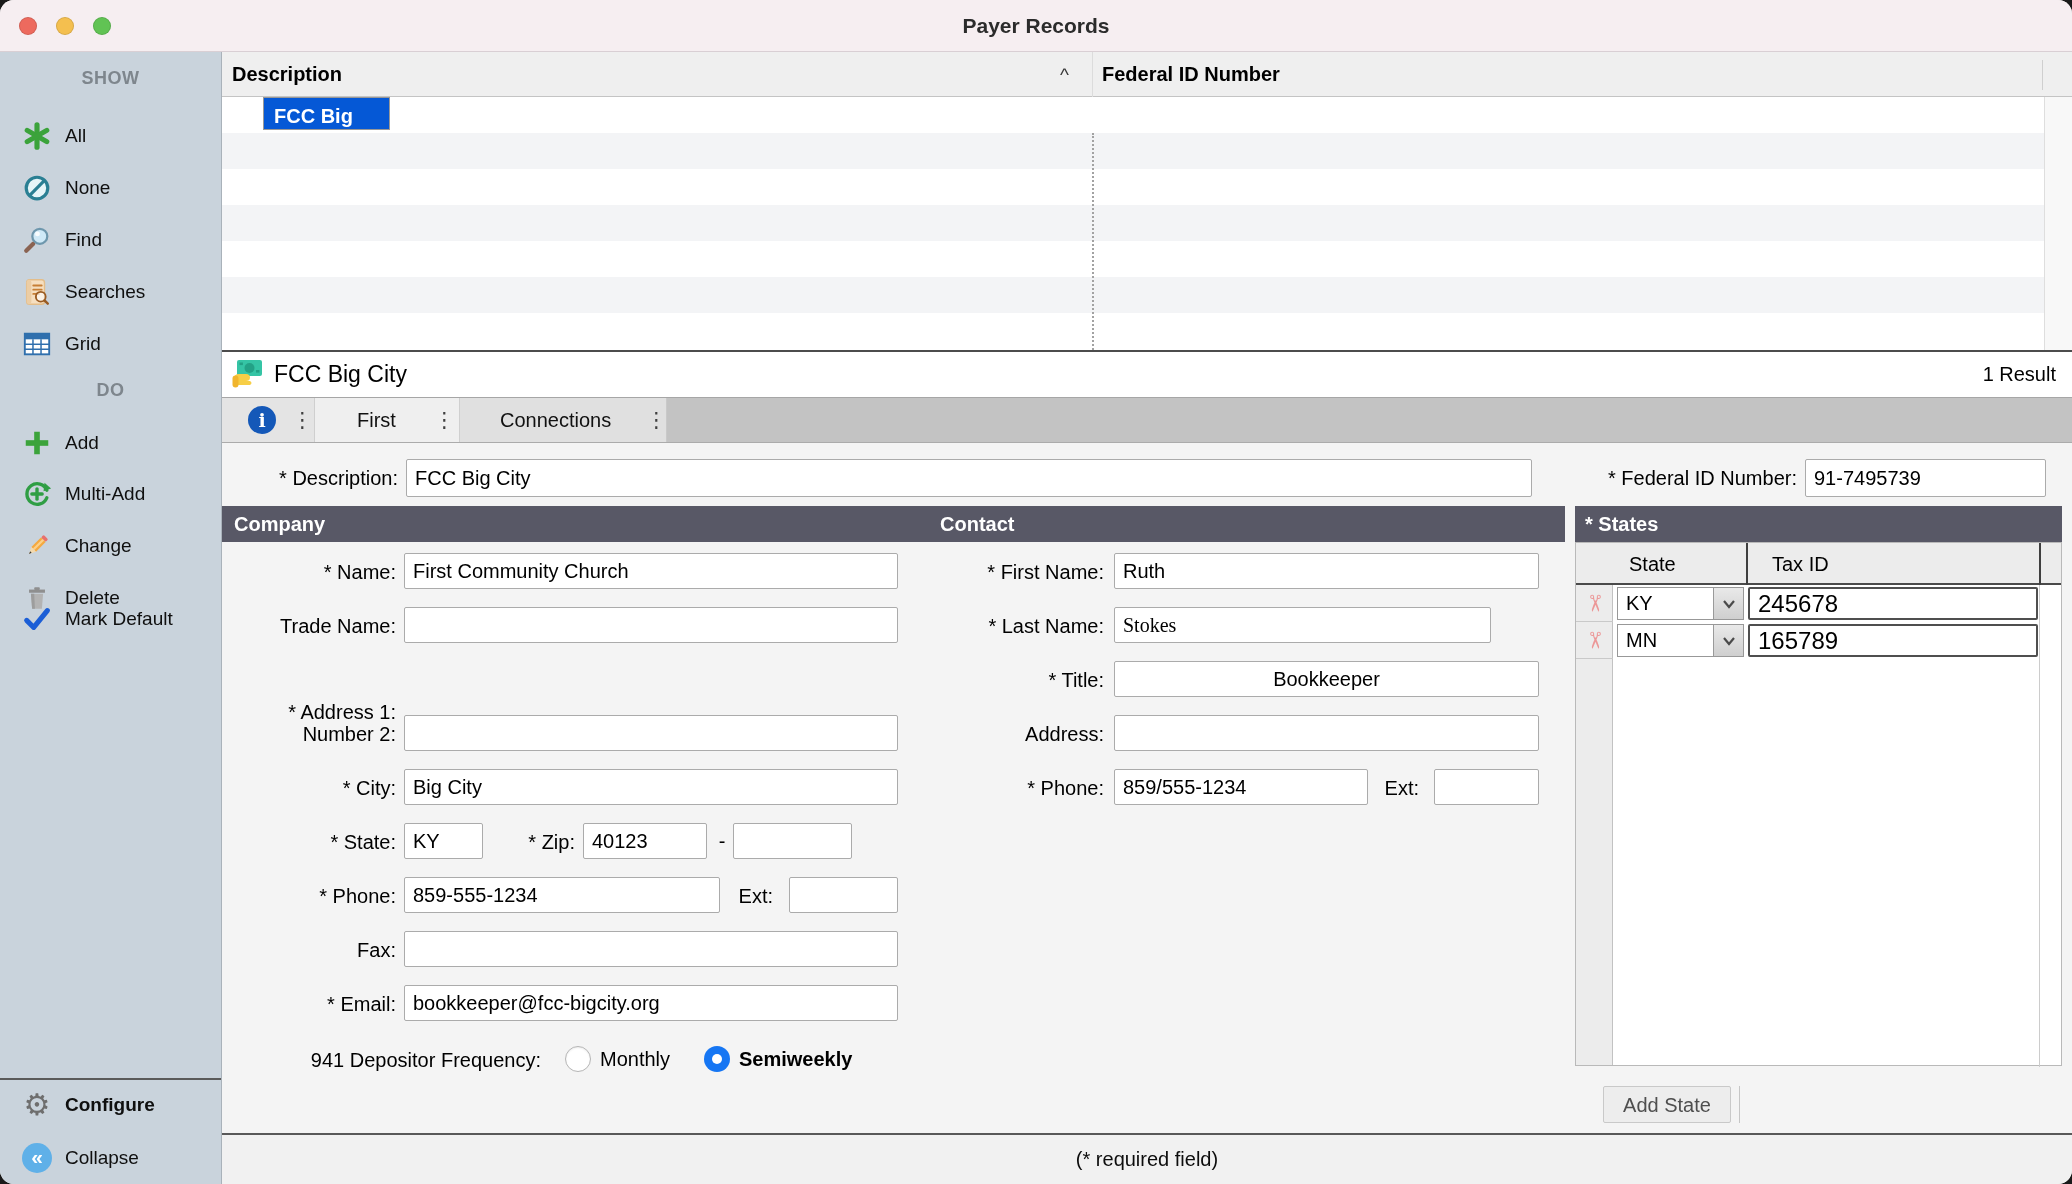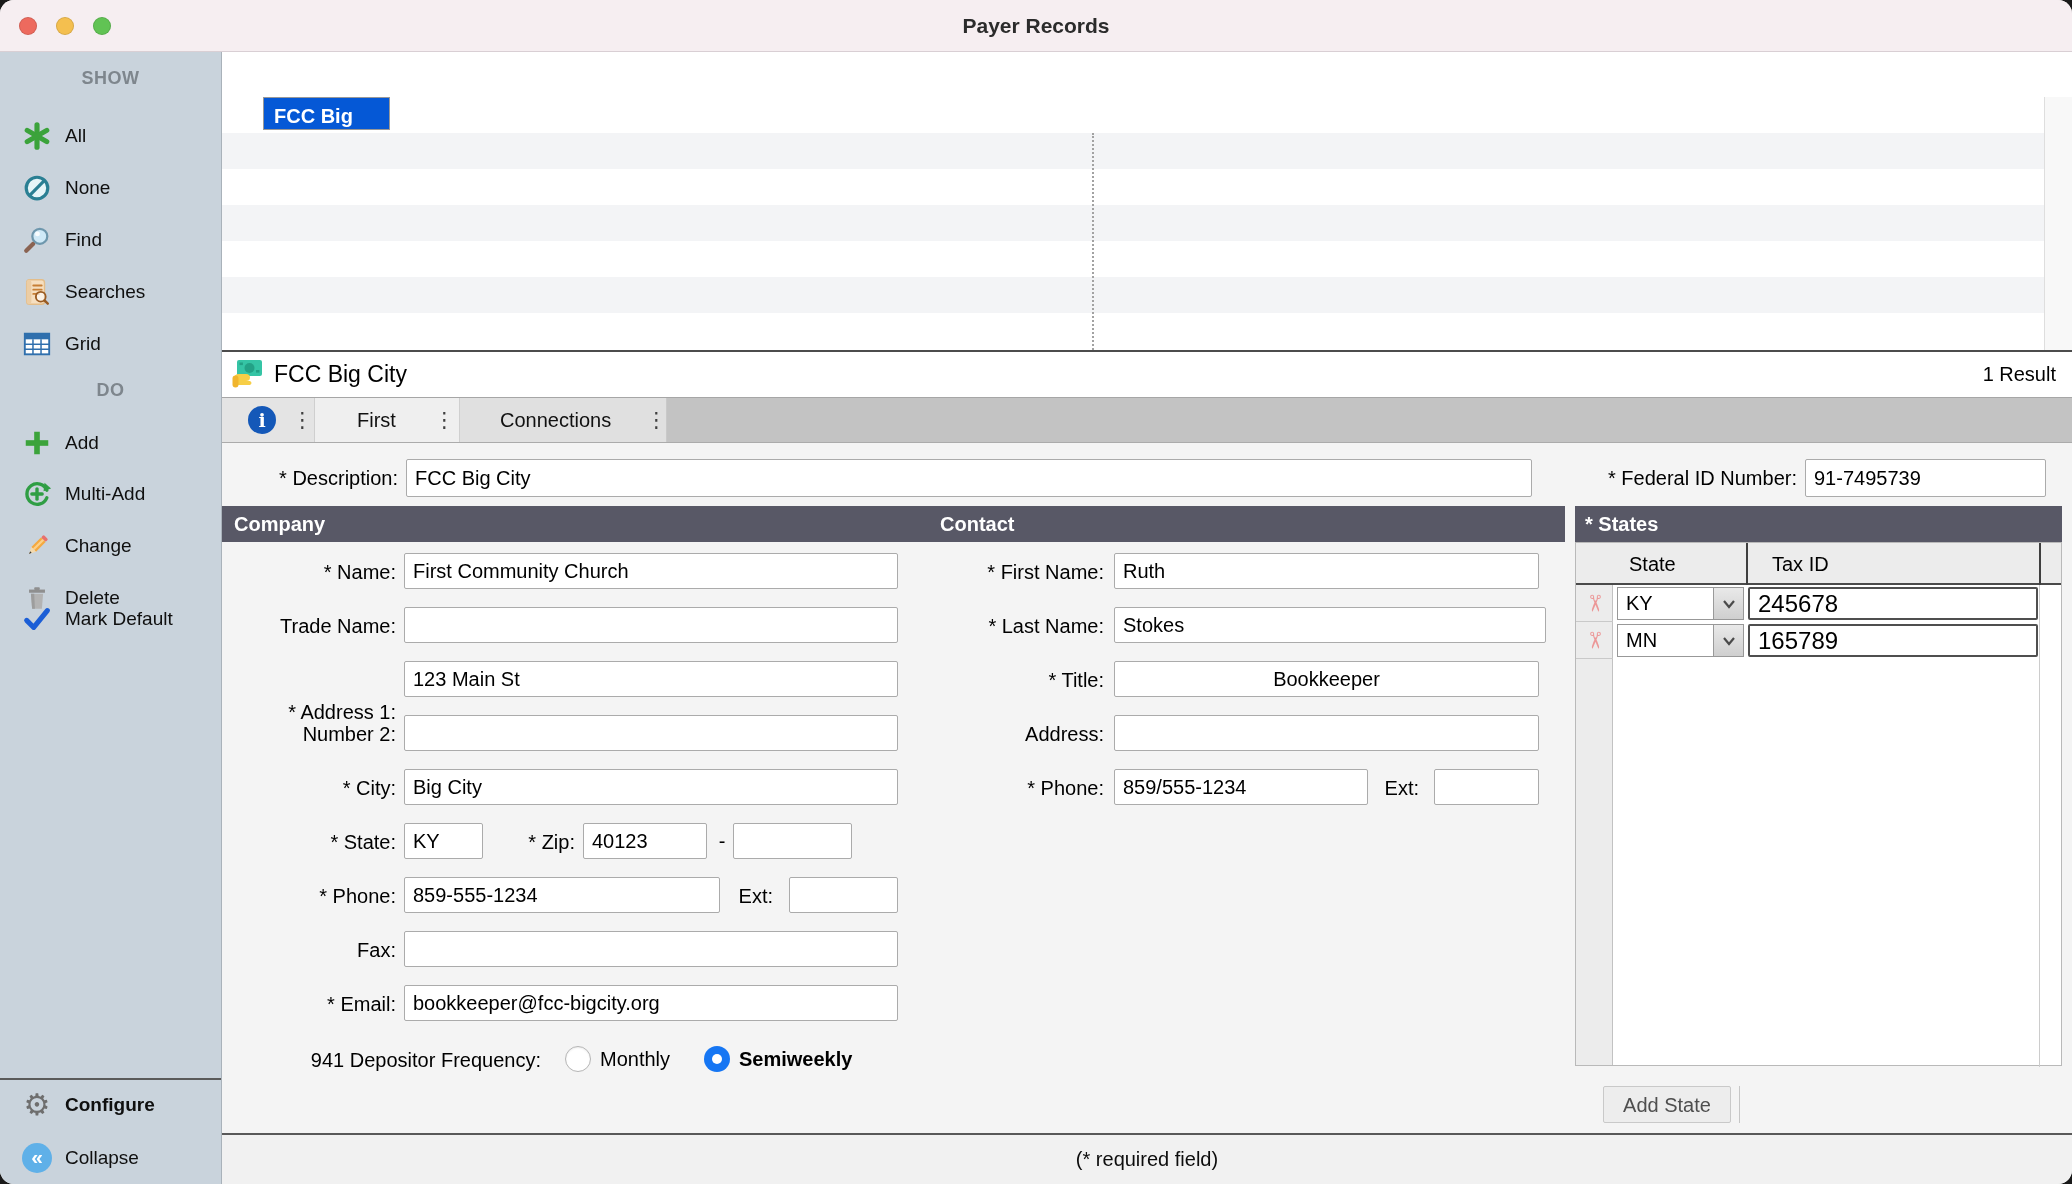--- a/index.html
+++ b/index.html
@@ -243,20 +243,27 @@
     </div>
     <div class="side-item" style="top:1089px;">
       <span class="ic">
           <span class="collapse-circle">«</span>
         </span>
       <span class="lbl">Collapse</span>
     </div>
   </div>
 
   <div class="listpanel">
+    <div class="list-header">
+      <span class="h1">Description</span>
+      <span class="sort">^</span>
+      <span class="hdiv"></span>
+      <span class="h2">Federal ID Number</span>
+      <span class="sbdiv"></span>
+    </div>
     <div class="list-body">
       <div class="lrow sel" style="top:0;">
         <span class="c1">FCC Big City</span>
         <span class="c2">91-7495739</span>
       </div>
       <div class="lrow alt" style="top:36px;"></div>
       <div class="lrow" style="top:72px;"></div>
       <div class="lrow alt" style="top:108px;"></div>
       <div class="lrow" style="top:144px;"></div>
       <div class="lrow alt" style="top:180px;"></div>
@@ -309,21 +316,20 @@
       <span class="sb-lbl" style="left:10px;">* States</span>
     </div>
 
     <span class="fl" style="left:0;top:110px;width:174px;">* Name:</span>
     <input class="fi" style="left: 182px; top: 110px; width: 494px;" value="First Community Church">
 
     <span class="fl" style="left:0;top:164px;width:174px;">Trade Name:</span>
     <input class="fi" style="left: 182px; top: 164px; width: 494px;">
 
     <span class="fl" style="left:0;top:218px;width:174px;margin-top:32px;">* Address 1:</span>
-    <input class="fi" style="left: 182px; top: 218px; width: 494px;" value="123 Main St">
 
     <span class="fl" style="left:0;top:272px;width:174px;">Number 2:</span>
     <input class="fi" style="left: 182px; top: 272px; width: 494px;">
 
     <span class="fl" style="left:0;top:326px;width:174px;">* City:</span>
     <input class="fi" style="left: 182px; top: 326px; width: 494px;" value="Big City">
 
     <span class="fl" style="left:0;top:380px;width:174px;">* State:</span>
     <input class="fi" style="left: 182px; top: 380px; width: 79px;" value="KY">
     <span class="fl" style="left:240px;top:380px;width:113px;">* Zip:</span>
@@ -345,21 +351,21 @@
     <span class="fl" style="left:6px;top:598px;width:313px;">941 Depositor Frequency:</span>
     <span class="radio off" style="left:343px;top:603px;"></span>
     <span class="freq-lbl" style="left:378px;top:598px;">Monthly</span>
     <span class="radio on" style="left:482px;top:603px;"></span>
     <span class="freq-lbl" style="left:517px;top:598px;font-weight:bold;">Semiweekly</span>
 
     <span class="fl" style="left:700px;top:110px;width:182px;">* First Name:</span>
     <input class="fi" style="left: 892px; top: 110px; width: 425px;" value="Ruth">
 
     <span class="fl" style="left:700px;top:164px;width:182px;">* Last Name:</span>
-    <input class="fi" style="left: 892px; top: 164px; width: 432px;" value="Stokes">
+    <input class="fi" style="left: 892px; top: 164px; width: 377px; font-family: Liberation Serif, serif;" value="Stokes">
 
     <span class="fl" style="left:700px;top:218px;width:182px;">* Title:</span>
     <input class="fi" style="left: 892px; top: 218px; width: 425px; text-align: center;" value="Bookkeeper">
 
     <span class="fl" style="left:700px;top:272px;width:182px;">Address:</span>
     <input class="fi" style="left: 892px; top: 272px; width: 425px;">
 
     <span class="fl" style="left:700px;top:326px;width:182px;">* Phone:</span>
     <input class="fi" style="left: 892px; top: 326px; width: 254px;" value="859/555-1234">
     <span class="fl" style="left:1146px;top:326px;width:51px;">Ext:</span>

